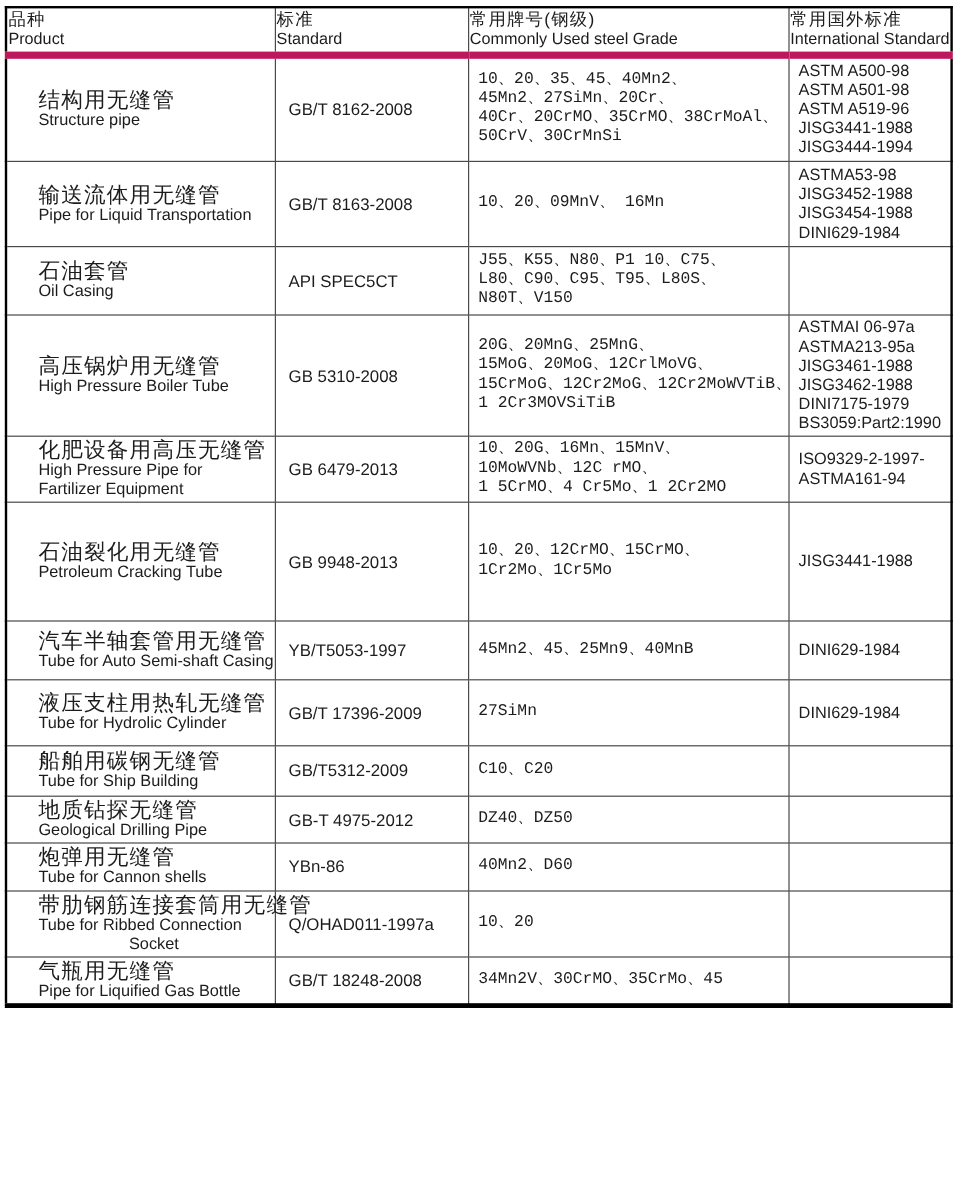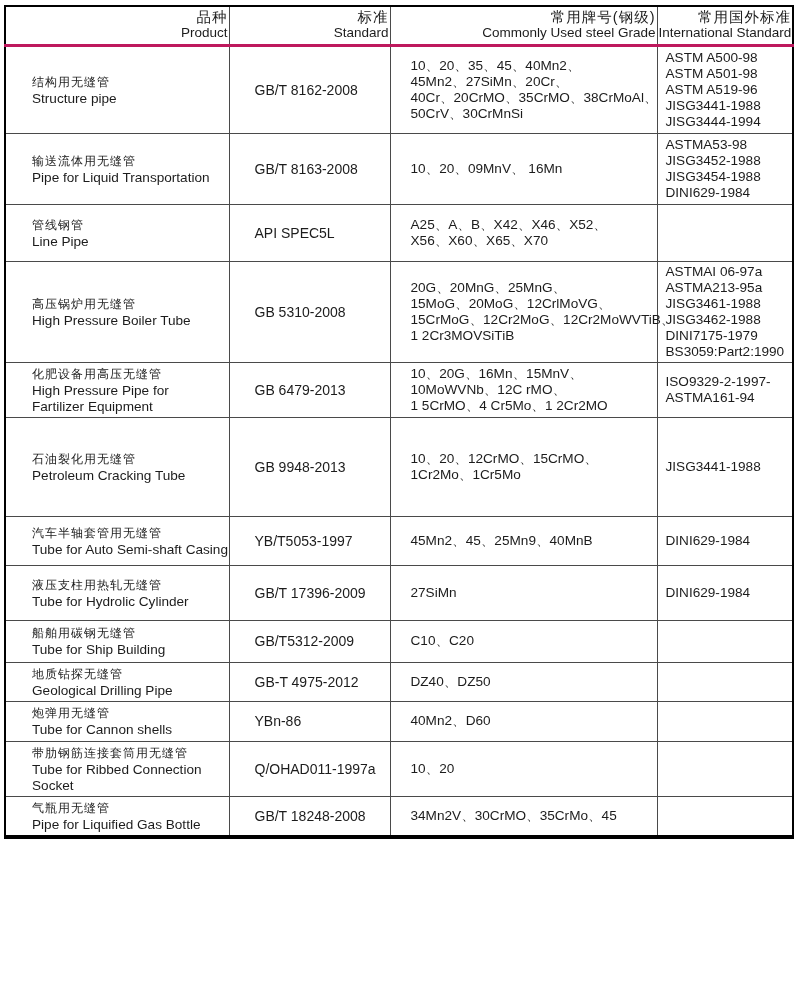--- a/index.html
+++ b/index.html
@@ -30,48 +30,48 @@
   col.c-standard { width: 161px; }
   col.c-grades   { width: 267px; }
   col.c-intl     { width: 136px; }
 
   th, td {
     border: 1px solid #4a4a4a;
     vertical-align: middle;
     font-weight: normal;
   }
   thead th {
-    border-bottom: 3px solid #be185d;
-    text-align: right;
+    border-bottom: 6px solid #be185d;
+    text-align: left;
     padding: 2px 1px;
   }
   thead tr { height: 39px; }
 
   .line {
     font-size: 14px;
     line-height: 16px;
     white-space: pre;
   }
   thead .line { white-space: nowrap; font-size: 13.5px; }
   thead .line.cn { font-size: 14.5px; letter-spacing: 1px; }
 
   td { padding: 2px 4px; }
   td.col-product  { padding-left: 26px; }
-  td.col-standard { padding-left: 25px; }
-  td.col-grades   { padding-left: 20px; }
+  td.col-standard { padding-left: 11px; }
+  td.col-grades   { padding-left: 8px; font-family: Liberation Mono, monospace; }
   td.col-intl     { padding-left: 8px; }
 
   td .line { font-size: 13.6px; line-height: 16px; }
   td.col-product .line.cn {
-    font-size: 12px;
+    font-size: 18px;
     letter-spacing: 1px;
     line-height: 18px;
   }
   td.col-standard .line { font-size: 14px; }
-  .line-center { text-align: left; }
+  .line-center { text-align: center; }
 
   
   tbody tr:nth-child(1)  { height: 88px; }
   tbody tr:nth-child(2)  { height: 71px; }
   tbody tr:nth-child(3)  { height: 57px; }
   tbody tr:nth-child(4)  { height: 46px; }
   tbody tr:nth-child(5)  { height: 41px; }
   tbody tr:nth-child(6)  { height: 99px; }
   tbody tr:nth-child(7)  { height: 49px; }
   tbody tr:nth-child(8)  { height: 55px; margin-left: 46px; }
@@ -154,29 +154,30 @@
           </td>
           <td class="col-intl">
             <div class="line">ASTMA53-98</div>
             <div class="line">JISG3452-1988</div>
             <div class="line">JISG3454-1988</div>
             <div class="line">DINI629-1984</div>
           </td>
         </tr>
         <tr>
           <td class="col-product">
-            <div class="line cn">管线钢管</div>
-            <div class="line">Line Pipe</div>
-          </td>
-          <td class="col-standard">
-            <div class="line">API SPEC5L</div>
-          </td>
-          <td class="col-grades">
-            <div class="line">A25、A、B、X42、X46、X52、</div>
-            <div class="line">X56、X60、X65、X70</div>
+            <div class="line cn">石油套管</div>
+            <div class="line">Oil Casing</div>
+          </td>
+          <td class="col-standard">
+            <div class="line">API SPEC5CT</div>
+          </td>
+          <td class="col-grades">
+            <div class="line">J55、K55、N80、P1 10、C75、</div>
+            <div class="line">L80、C90、C95、T95、L80S、</div>
+            <div class="line">N80T、V150</div>
           </td>
           <td class="col-intl"></td>
         </tr>
         <tr>
           <td class="col-product">
             <div class="line cn">高压锅炉用无缝管</div>
             <div class="line">High Pressure Boiler Tube</div>
           </td>
           <td class="col-standard">
             <div class="line">GB 5310-2008</div>

